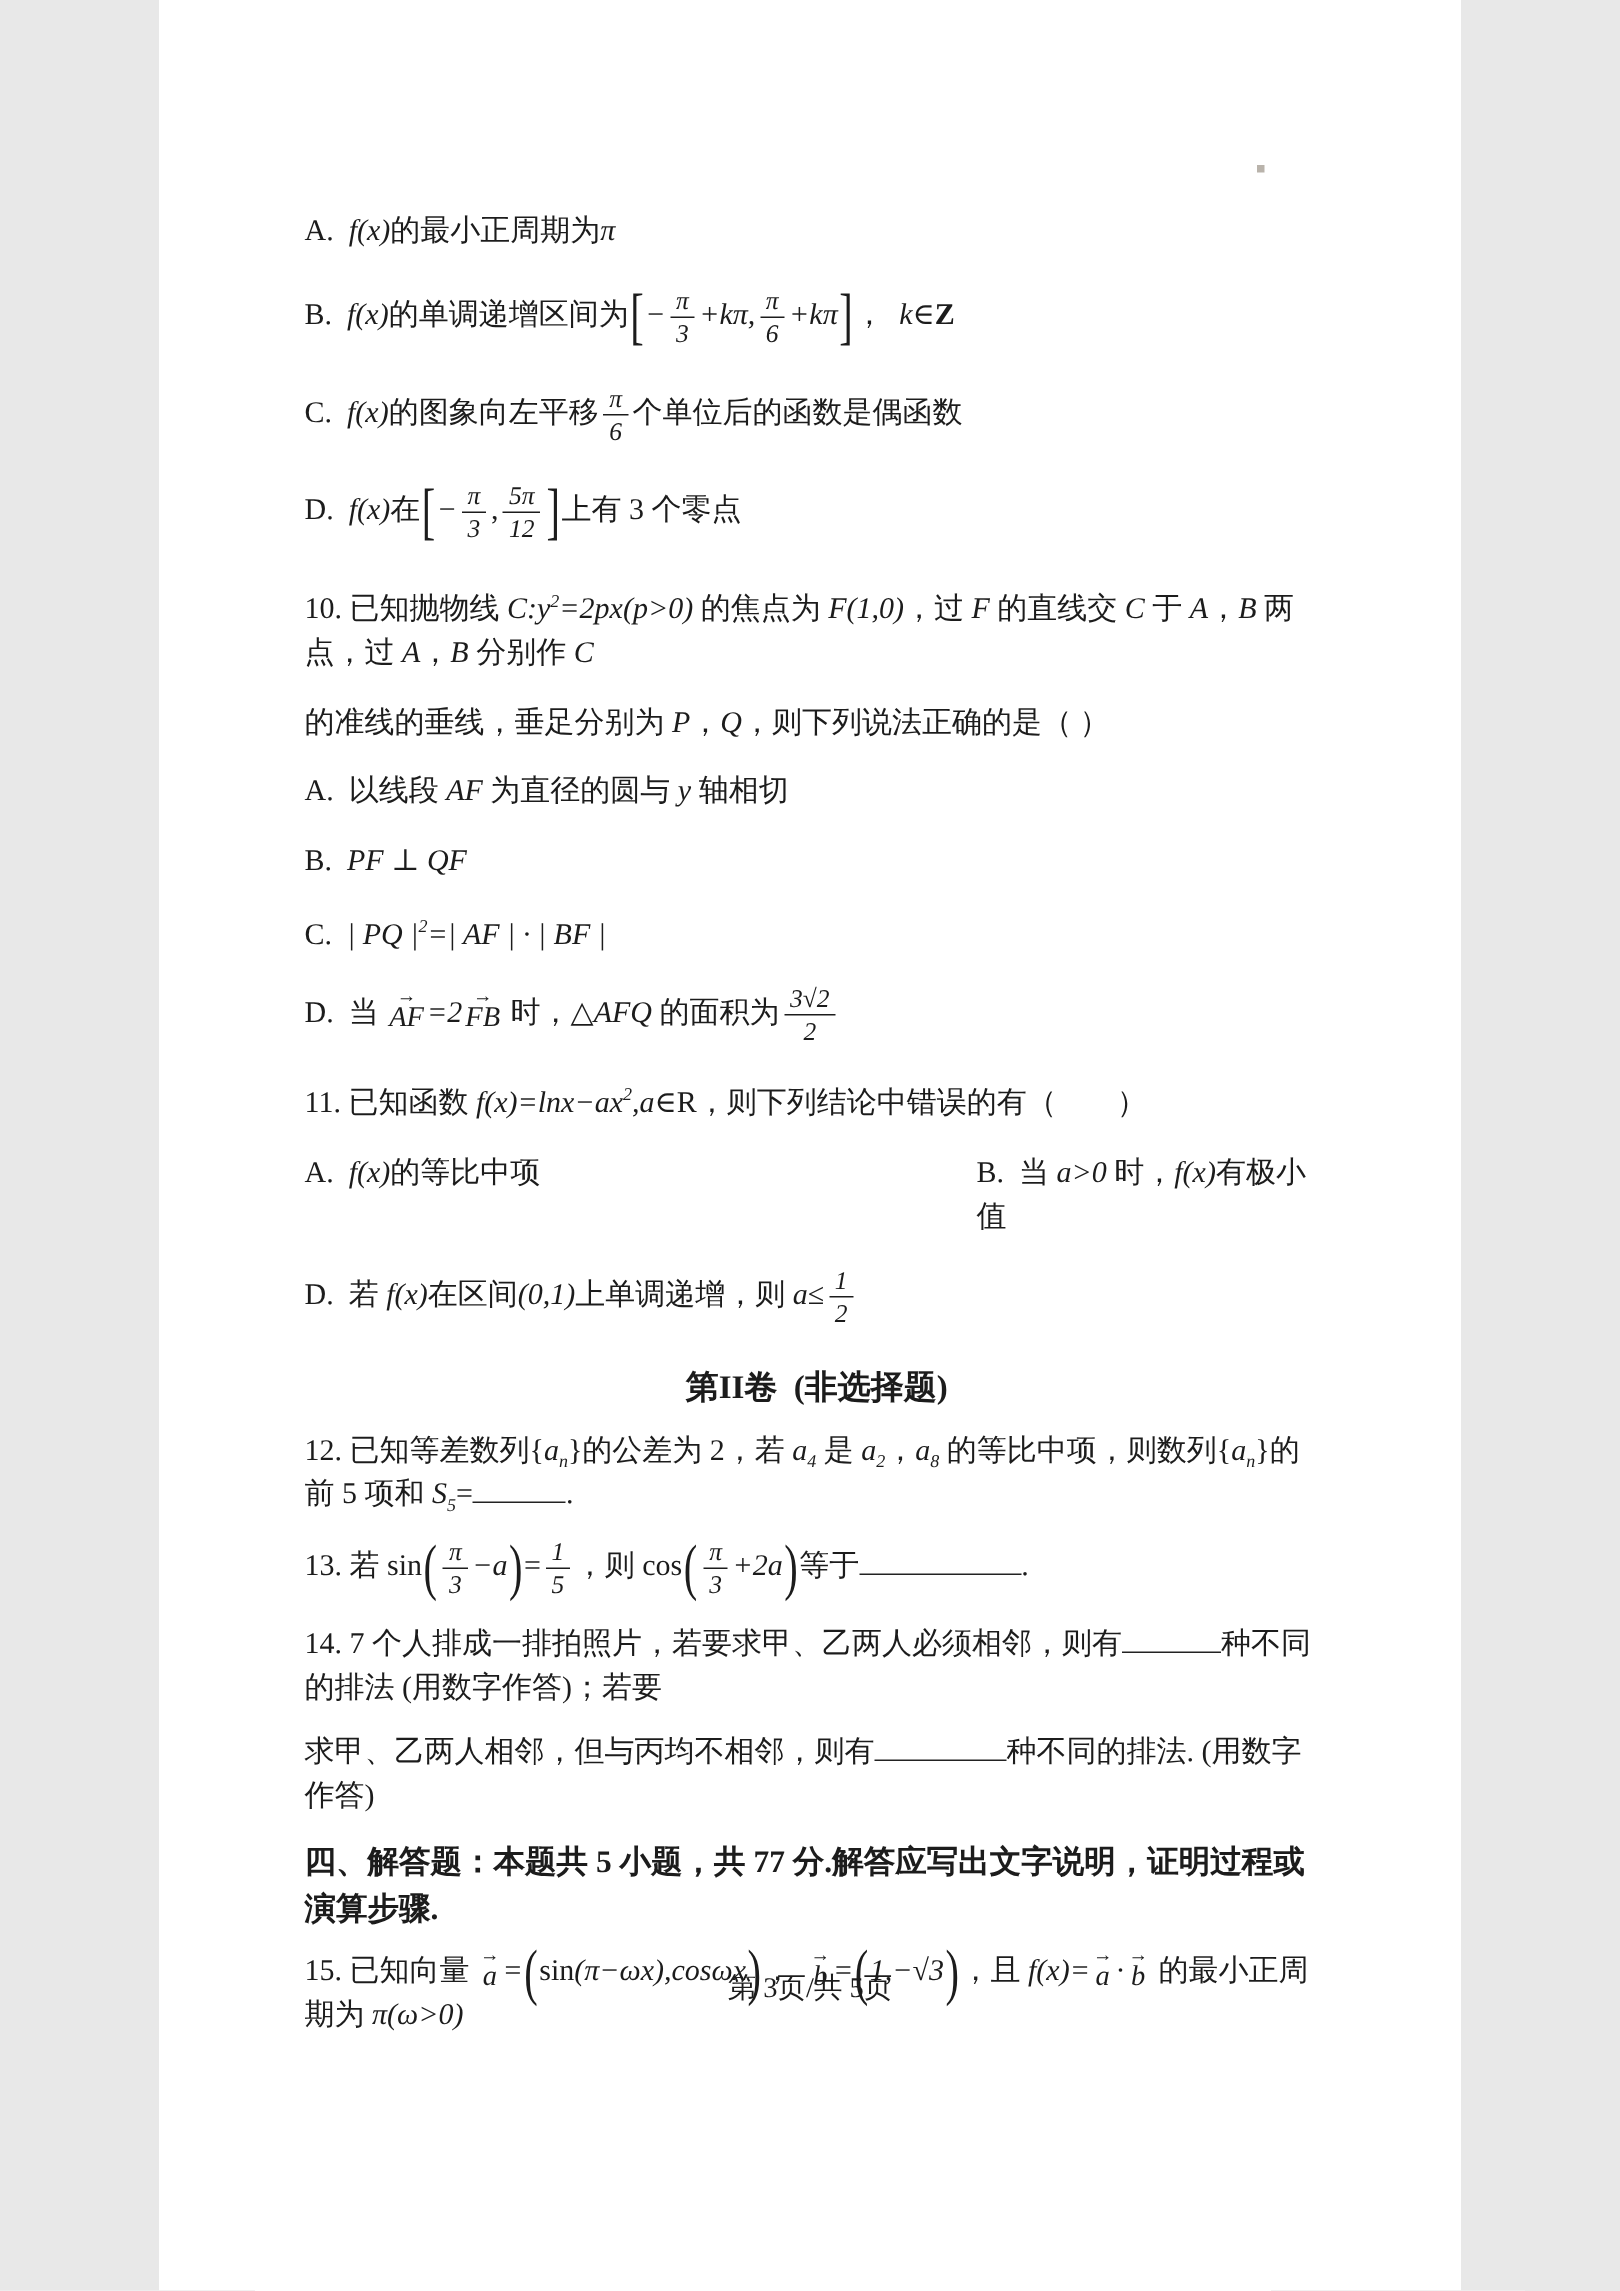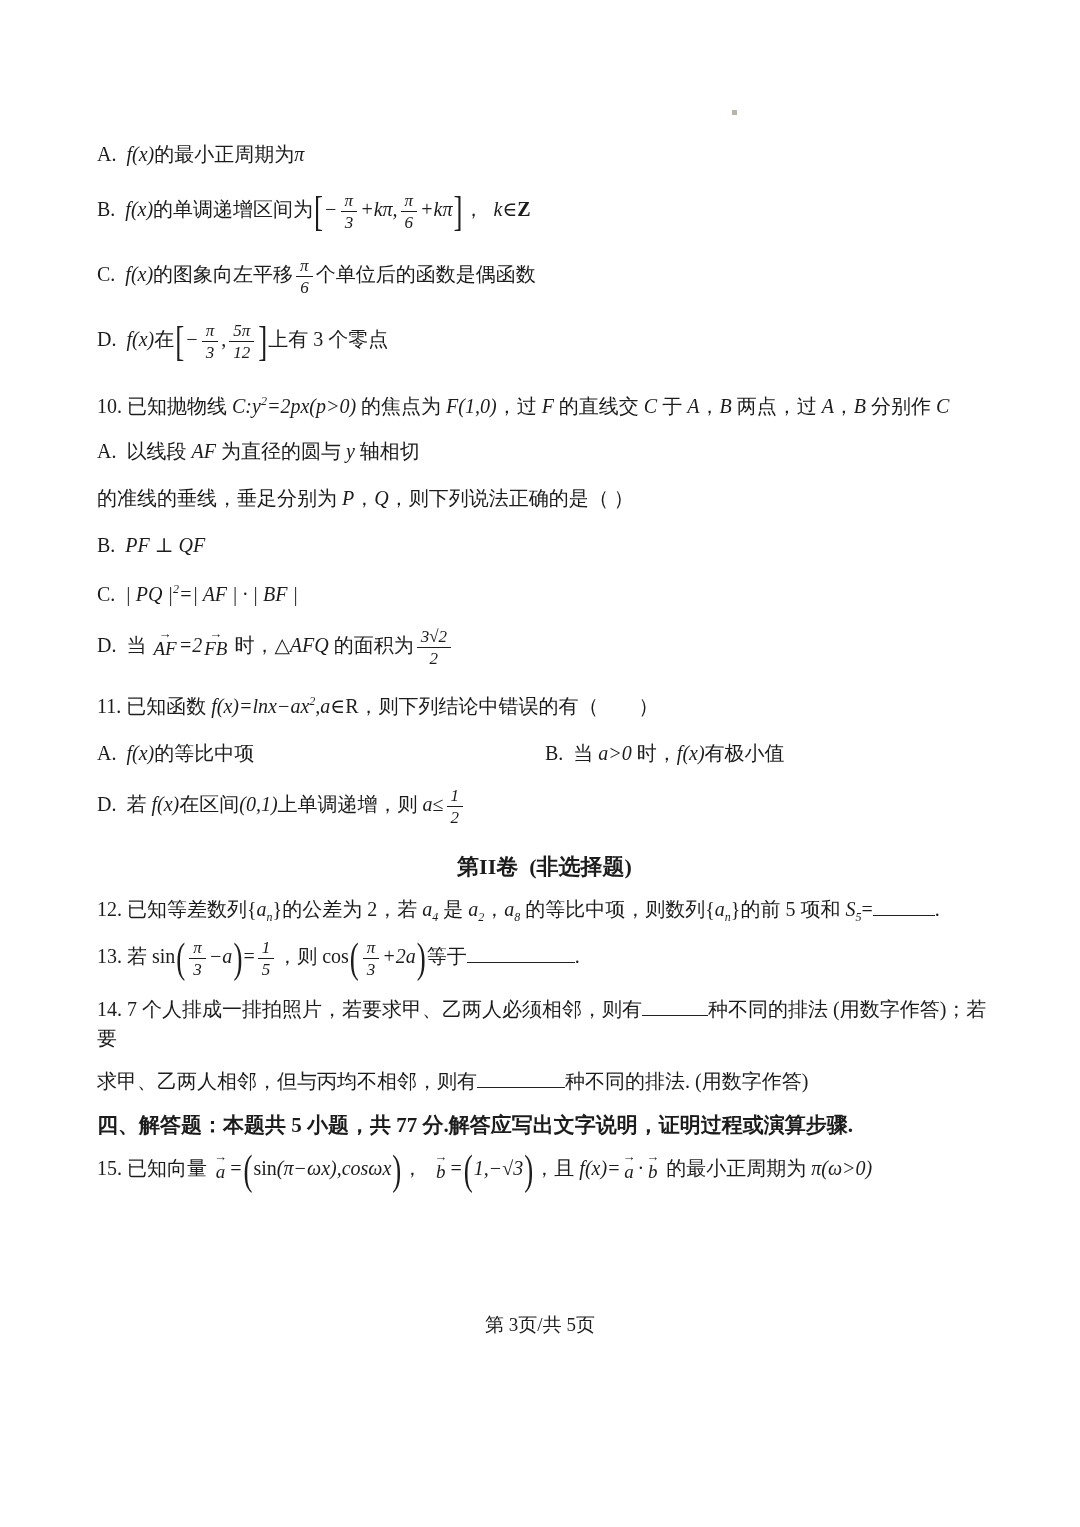--- a/index.html
+++ b/index.html
@@ -1,18 +1,18 @@
 <!DOCTYPE html>
 <html><head>
 <meta charset="utf-8">
 <style>
   html,body{margin:0;padding:0;background:#e8e8e8;}
   .page{
     position:relative;
-    width:1080px;height:1527px;
+    width:868px;height:1527px;
     margin:0 auto;
     background:#ffffff;
     box-sizing:border-box;
     padding:140px 88px 0 97px;
     font-family:"Liberation Serif","DejaVu Serif",serif;
     color:#1c1c1c;
     font-size:20px;
     overflow:hidden;
   }
   .line{white-space:pre-wrap;line-height:1.45;}
@@ -45,22 +45,22 @@
 
 <div class="page">
   <div class="artifact"></div>
 
   <div class="line"><span class="t">A.  </span><span class="t mi">f(x)</span><span class="t">的最小正周期为</span><span class="t mi">π</span></div>
   <div class="line mt22"><span class="t">B.  </span><span class="t mi">f(x)</span><span class="t">的单调递增区间为</span><span class="big">[</span><span class="t mi">−</span><span class="frac"><span class="num">π</span><span class="den">3</span></span><span class="t mi">+kπ,</span><span class="frac"><span class="num">π</span><span class="den">6</span></span><span class="t mi">+kπ</span><span class="big">]</span><span class="t">，  </span><span class="t mi">k</span><span class="t">∈</span><span class="t b">Z</span></div>
   <div class="line mt24"><span class="t">C.  </span><span class="t mi">f(x)</span><span class="t">的图象向左平移</span><span class="frac"><span class="num">π</span><span class="den">6</span></span><span class="t">个单位后的函数是偶函数</span></div>
   <div class="line mt24"><span class="t">D.  </span><span class="t mi">f(x)</span><span class="t">在</span><span class="big">[</span><span class="t mi">−</span><span class="frac"><span class="num">π</span><span class="den">3</span></span><span class="t">,</span><span class="frac"><span class="num">5π</span><span class="den">12</span></span><span class="big">]</span><span class="t">上有 3 个零点</span></div>
 
   <div class="line mt30"><span class="t">10. 已知抛物线 </span><span class="t mi">C:y</span><sup>2</sup><span class="t mi">=2px(p&gt;0)</span><span class="t"> 的焦点为 </span><span class="t mi">F(1,0)</span><span class="t">，过 </span><span class="t mi">F</span><span class="t"> 的直线交 </span><span class="t mi">C</span><span class="t"> 于 </span><span class="t mi">A</span><span class="t">，</span><span class="t mi">B</span><span class="t"> 两点，过 </span><span class="t mi">A</span><span class="t">，</span><span class="t mi">B</span><span class="t"> 分别作 </span><span class="t mi">C</span></div>
+  <div class="line mt18"><span class="t">的准线的垂线，垂足分别为 </span><span class="t mi">P</span><span class="t">，</span><span class="t mi">Q</span><span class="t">，则下列说法正确的是（ ）</span></div>
   <div class="line mt16"><span class="t">A.  以线段 </span><span class="t mi">AF</span><span class="t"> 为直径的圆与 </span><span class="t mi">y</span><span class="t"> 轴相切</span></div>
-  <div class="line mt18"><span class="t">的准线的垂线，垂足分别为 </span><span class="t mi">P</span><span class="t">，</span><span class="t mi">Q</span><span class="t">，则下列说法正确的是（ ）</span></div>
   <div class="line mt18"><span class="t">B.  </span><span class="t mi">PF ⊥ QF</span></div>
   <div class="line mt20"><span class="t">C.  </span><span class="t mi">| PQ |</span><sup>2</sup><span class="t mi">=| AF | · | BF |</span></div>
   <div class="line mt18"><span class="t">D.  当 </span><span class="vec"><span class="arr">→</span><span class="vbase">AF</span></span><span class="t mi">=2</span><span class="vec"><span class="arr">→</span><span class="vbase">FB</span></span><span class="t"> 时，</span><span class="t">△</span><span class="t mi">AFQ</span><span class="t"> 的面积为</span><span class="frac"><span class="num">3√2</span><span class="den">2</span></span></div>
 
   <div class="line mt24"><span class="t">11. 已知函数 </span><span class="t mi">f(x)=lnx−ax</span><sup>2</sup><span class="t mi">,a∈</span><span class="t">R</span><span class="t">，则下列结论中错误的有（　　）</span></div>
   <div class="row2 mt18">
     <div class="line cell-l"><span class="t">A.  </span><span class="t mi">f(x)</span><span class="t">的等比中项</span></div>
     <div class="line cell-r"><span class="t">B.  当 </span><span class="t mi">a&gt;0</span><span class="t"> 时，</span><span class="t mi">f(x)</span><span class="t">有极小值</span></div>
   </div>
   <div class="row2 mt18">

